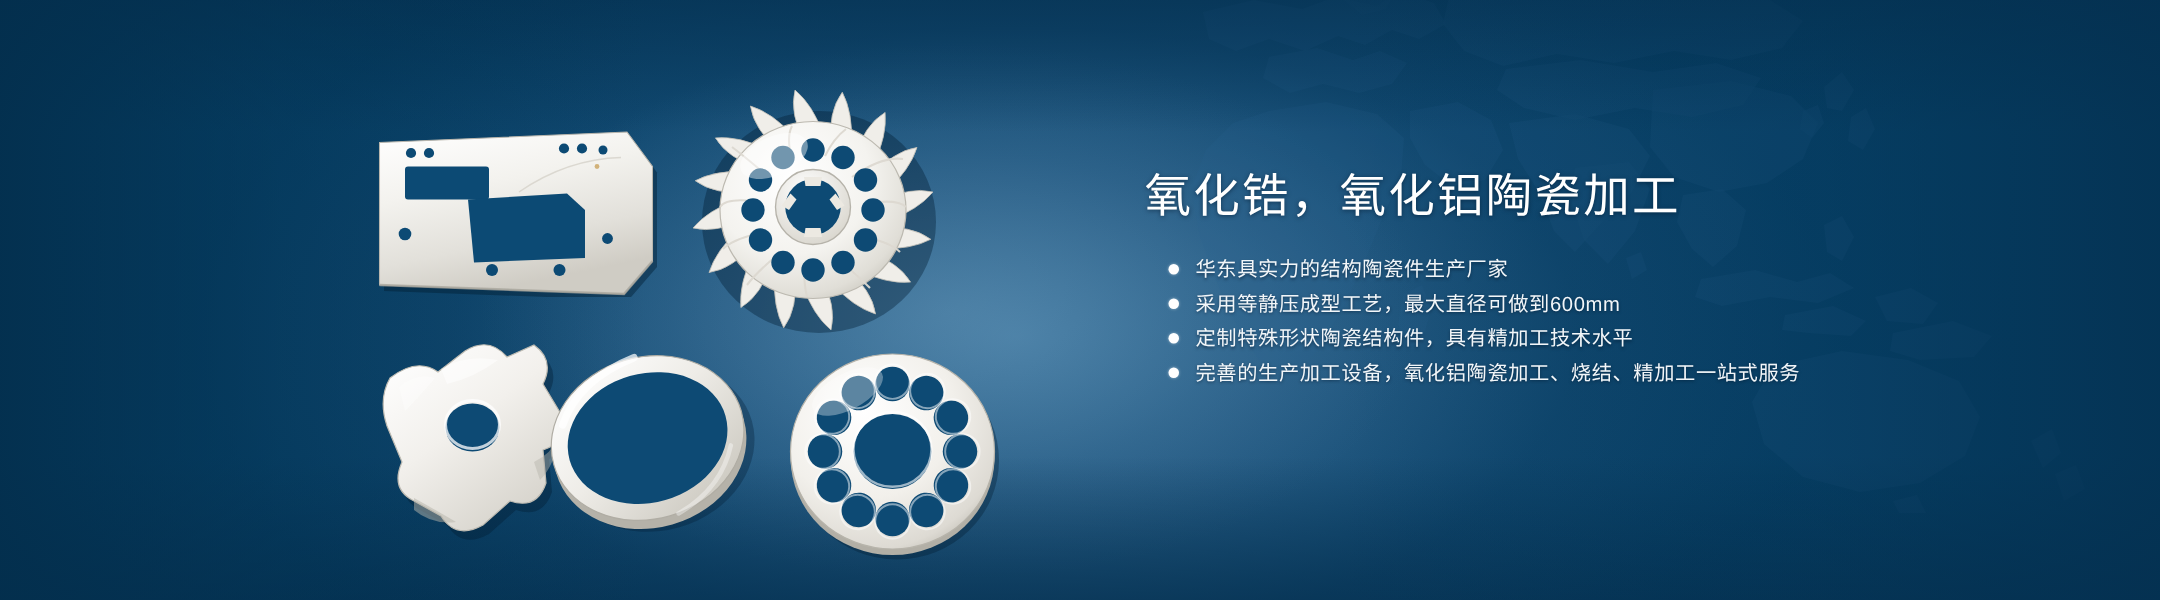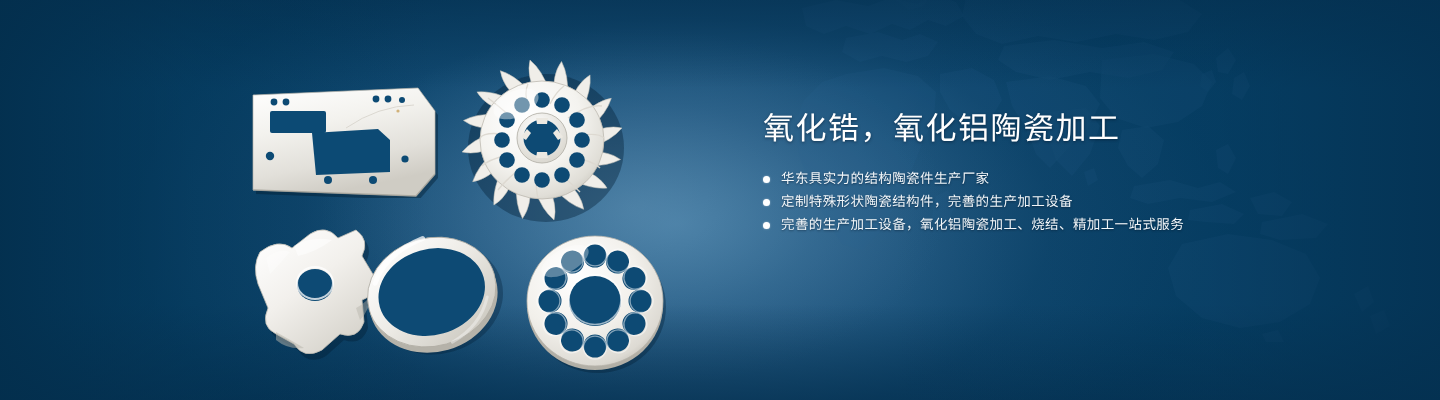--- a/index.html
+++ b/index.html
@@ -2,21 +2,21 @@
 <html lang="zh-CN"><head>
 <meta charset="utf-8">
 <title>Ceramic Processing Banner</title>
 <style>
   html,body{margin:0;padding:0;background:#0b3a5e;}
   *{box-sizing:border-box;}
   .banner{
     position:relative;
     width:1440px;height:400px;
     overflow:hidden;
-    font-family:Liberation Mono, monospace;
+    font-family:Liberation Sans, sans-serif;
     background:#06436c;
   }
   
   .bg-base{
     position:absolute;inset:0;
     background:#064269;
   }
   .bg-glow{
     position:absolute;inset:0;
     background:radial-gradient(ellipse 780px 430px at 47% 56%,
@@ -60,21 +60,21 @@
   .headline{
     color:#ffffff;
     font-size:31px;
     line-height:38px;
     letter-spacing:1.5px;
     font-weight:400;
     margin:0 0 22px 0;
     text-shadow:0 1px 3px rgba(0,20,40,0.55);
     white-space:nowrap;
   }
-  .bullets{list-style:none;margin:0;padding:0;}
+  .bullets{list-style:none;margin:16px;padding:0;}
   .bullet{
     display:flex;align-items:center;
     margin-bottom:8px;
     height:15px;
   }
   .dot{
     width:7px;height:7px;border-radius:50%;
     background:#ffffff;
     flex:0 0 auto;
     margin-right:11px;
@@ -444,21 +444,25 @@
   <div class="textblock">
     <h1 class="headline">氧化锆，氧化铝陶瓷加工</h1>
 
     <ul class="bullets">
       <li class="bullet">
         <span class="dot"></span>
         <span class="btxt">华东具实力的结构陶瓷件生产厂家</span>
       </li>
       <li class="bullet">
         <span class="dot"></span>
-        <span class="btxt">定制特殊形状陶瓷结构件，完善的生产加工设备</span>
+        <span class="btxt">采用等静压成型工艺，最大直径可做到600mm</span>
+      </li>
+      <li class="bullet">
+        <span class="dot"></span>
+        <span class="btxt">定制特殊形状陶瓷结构件，具有精加工技术水平</span>
       </li>
       <li class="bullet">
         <span class="dot"></span>
         <span class="btxt">完善的生产加工设备，氧化铝陶瓷加工、烧结、精加工一站式服务</span>
       </li>
     </ul>
   </div>
 
 </div>
 

